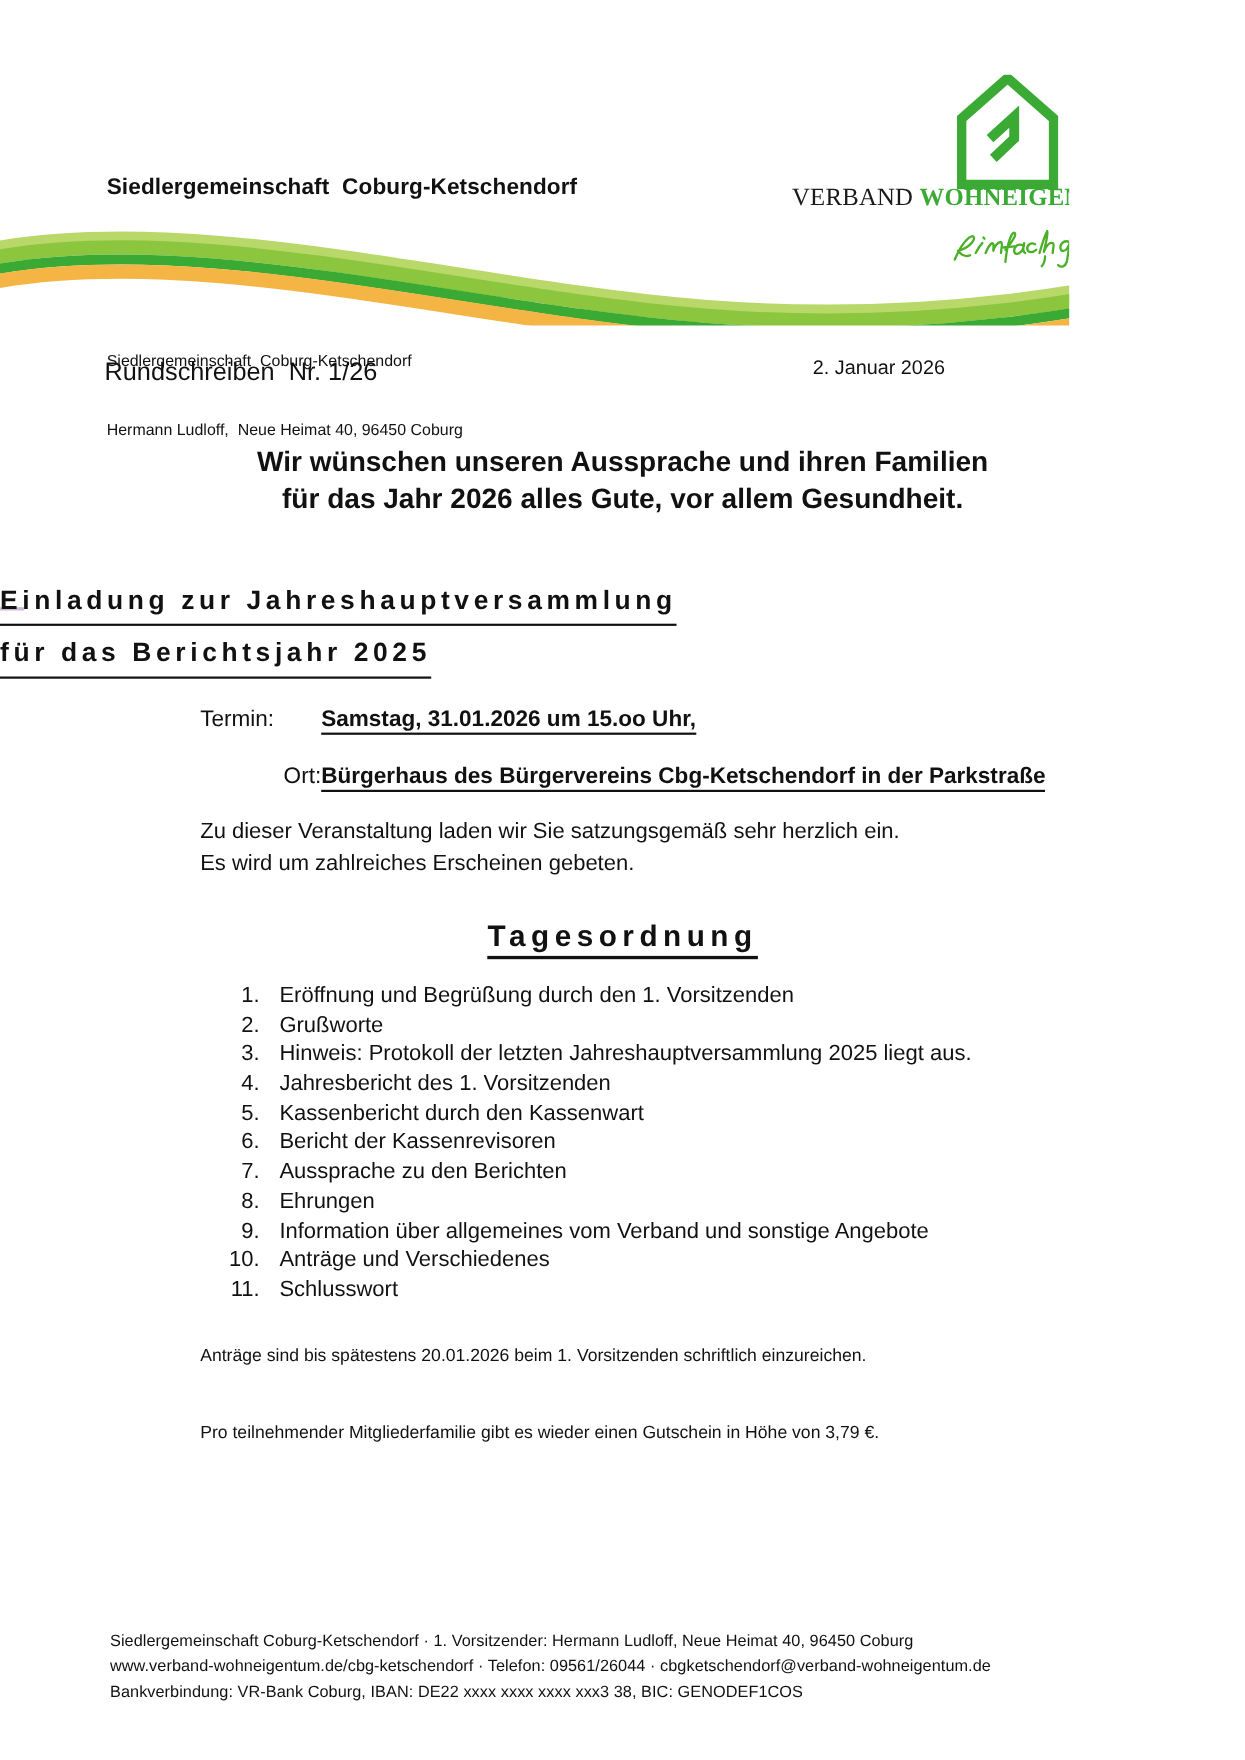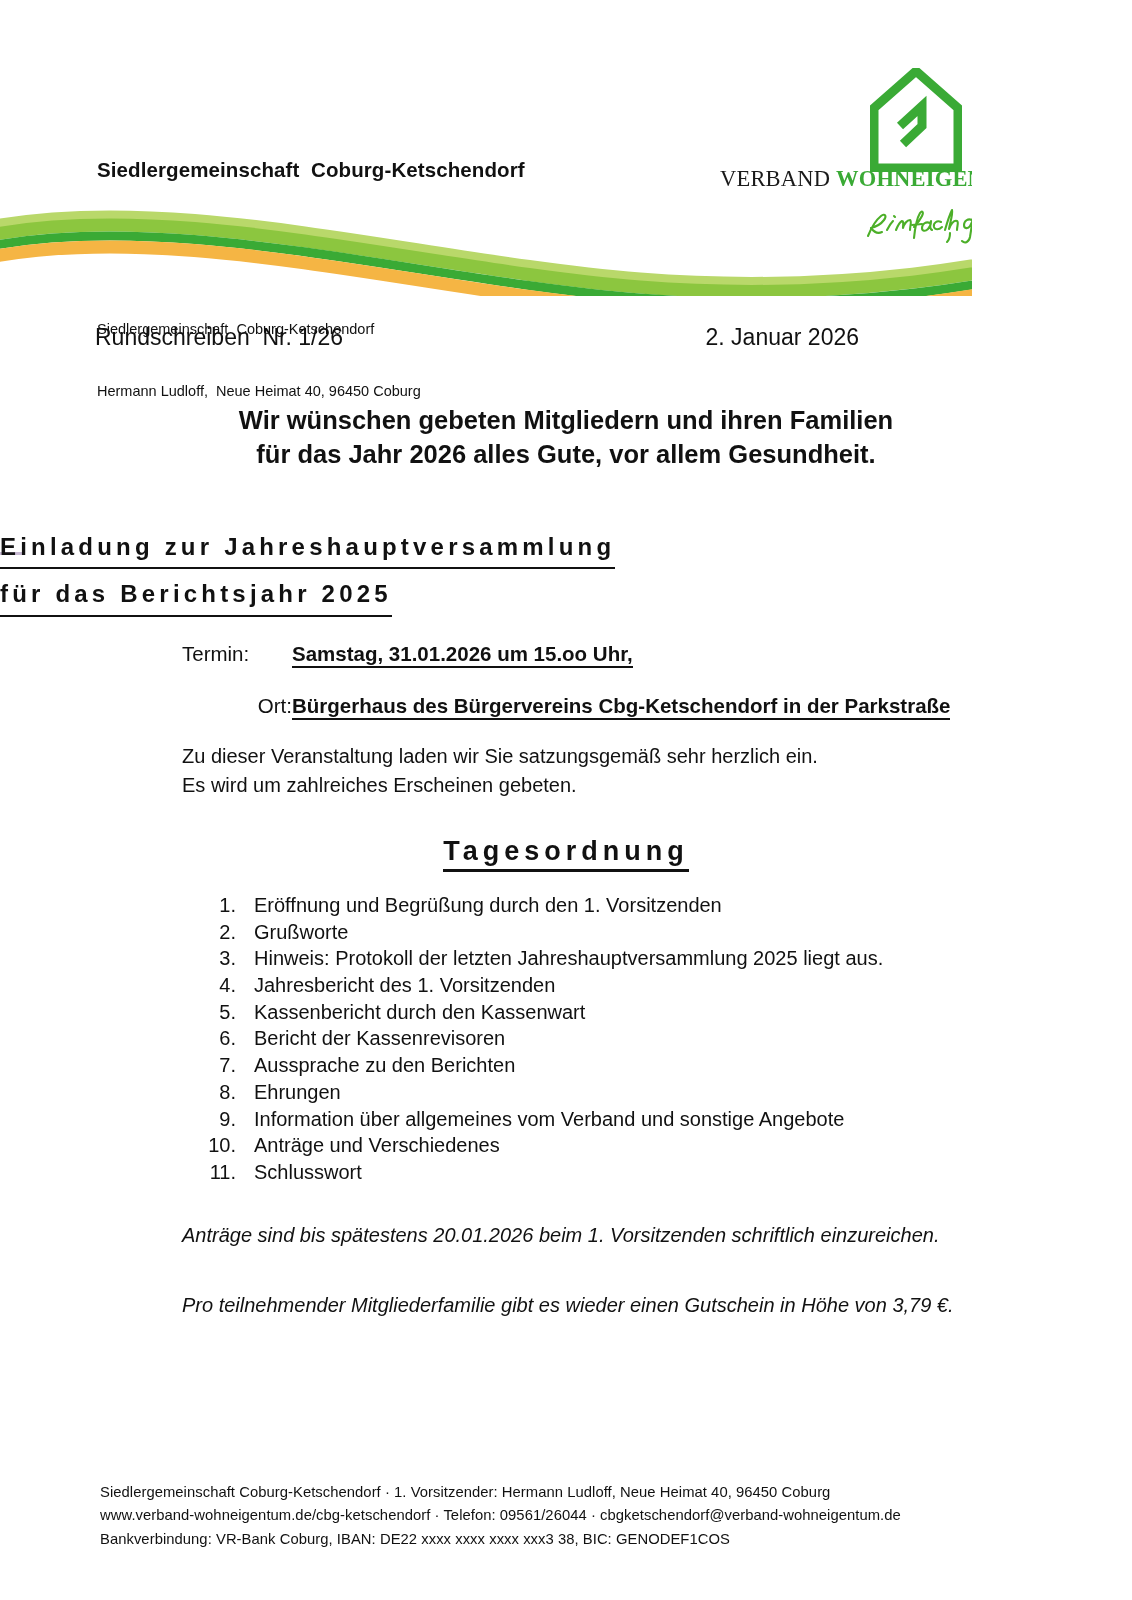--- a/index.html
+++ b/index.html
@@ -88,21 +88,21 @@
     position: absolute;
     left: 95px;
     top: 308px;
     font-size: 23px;
     white-space: pre;
   }
   .date {
     position: absolute;
     right: 113px;
     top: 308px;
-    font-size: 23px;
+    font-size: 18px;
     white-space: pre;
   }
 
   
   .greeting {
     position: absolute;
     left: 0;
     top: 388px;
     width: 1132px;
     text-align: center;
@@ -198,23 +198,22 @@
     width: 50px;
     text-align: right;
     padding-right: 18px;
     flex: 0 0 auto;
   }
 
   
   .note {
     position: absolute;
     left: 182px;
-    font-size: 20px;
+    font-size: 16px;
     white-space: nowrap;
-    font-style: italic;
   }
   .note.n1 { top: 1208px; }
   .note.n2 { top: 1278px; }
 
   .signature {
     position: absolute;
     left: 182px;
     top: 1348px;
     font-size: 20px;
     line-height: 1.4;
@@ -314,21 +313,21 @@
 
   <div class="sender">
     <div>Siedlergemeinschaft  Coburg-Ketschendorf</div>
     <div>Hermann Ludloff,  Neue Heimat 40, 96450 Coburg</div>
   </div>
 
   <div class="circular-no">Rundschreiben  Nr. 1/26</div>
   <div class="date">2. Januar 2026</div>
 
   <div class="greeting">
-    <span class="gl">Wir wünschen gebeten Mitgliedern und ihren Familien</span>
+    <span class="gl">Wir wünschen unseren Aussprache und ihren Familien</span>
     <span class="gl">für das Jahr 2026 alles Gute, vor allem Gesundheit.</span>
   </div>
 
   <div class="invite-head">
     <div><span class="l1">Einladung zur Jahreshauptversammlung</span></div>
     <div><span class="l2">für das Berichtsjahr 2025</span></div>
   </div>
 
   <div class="meta-row r1">
     <span class="meta-label">Termin:</span><span class="meta-value">Samstag,  31.01.2026  um  15.oo Uhr,</span>

